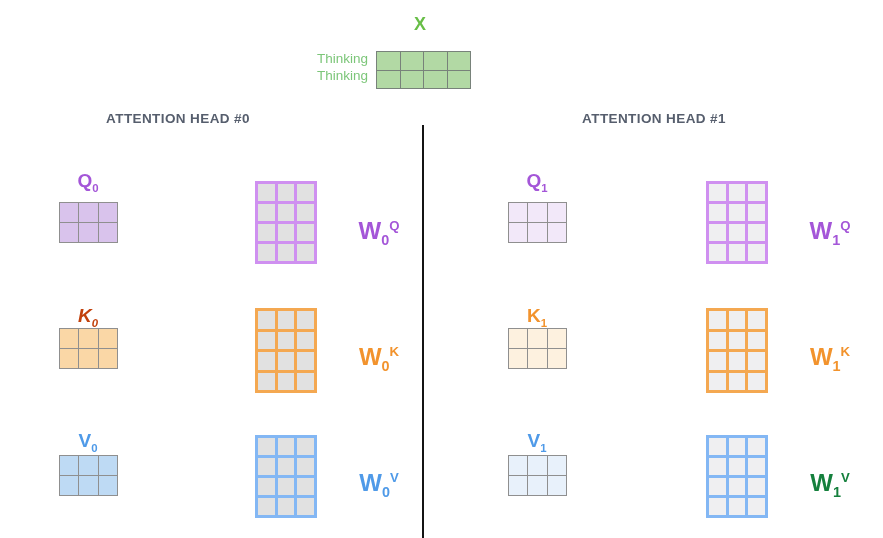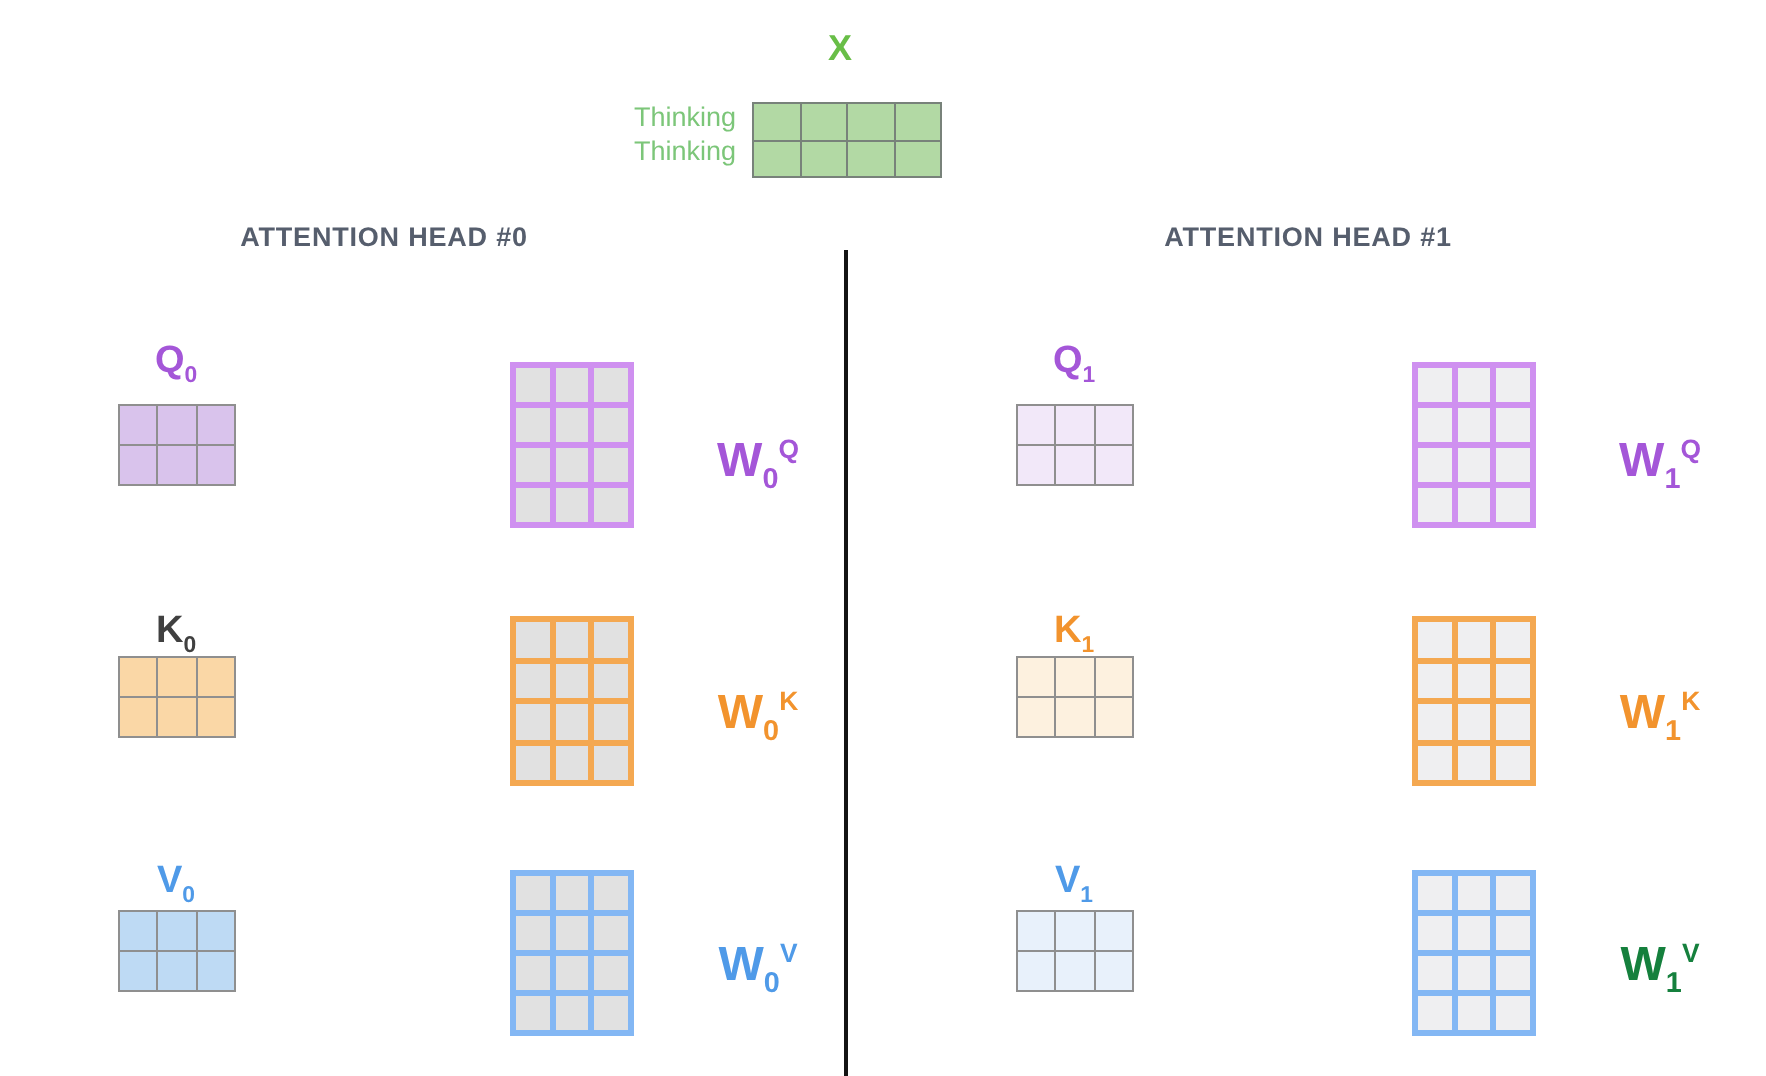--- a/index.html
+++ b/index.html
@@ -9,21 +9,21 @@
   
   #x-label{position:absolute;left:420px;top:14px;transform:translateX(-50%);
            font-size:18px;font-weight:bold;}
   #x-caption{position:absolute;left:290px;top:50px;width:78px;text-align:right;
              font-size:13.5px;line-height:17px;}
   #x-matrix{position:absolute;left:376px;top:51px;width:95px;height:38px;box-sizing:border-box;}
 
   
   .head-title{position:absolute;top:111px;transform:translateX(-50%);
               font-size:13.5px;font-weight:bold;letter-spacing:0.4px;white-space:nowrap;}
-  .h0 .head-title{left:192px;}
+  .h0 .head-title{left:178px;}
   .h1 .head-title{left:618px;}
 
   
   #divider{position:absolute;left:422px;top:125px;width:2px;height:413px;}
 
   
   .sm{position:absolute;width:59px;height:41px;box-sizing:border-box;}
   .wm{position:absolute;width:62px;height:83px;box-sizing:border-box;}
   .rk .wm{height:85px;}
 
@@ -91,21 +91,21 @@
           <div style="background: rgb(225, 225, 225);"></div>
           <div style="background: rgb(225, 225, 225);"></div>
           <div style="background: rgb(225, 225, 225);"></div>
           <div style="background: rgb(225, 225, 225);"></div>
           <div style="background: rgb(225, 225, 225);"></div>
         </div>
       <div class="wl" style="color: rgb(164, 86, 216);"><span>W</span><sub>0</sub><sup>Q</sup></div>
     </div>
 
     <div class="rk">
-      <div class="sl" style="color: #404040;"><span>K</span><sub>0</sub></div>
+      <div class="sl" style="color: #c2410c; font-style: italic;"><span>K</span><sub>0</sub></div>
       <div class="sm" style="display: grid; grid-template-columns: repeat(3, 1fr); grid-template-rows: repeat(2, 1fr); gap: 1px; padding: 1px; background: rgb(143, 143, 143);">
           <div style="background: rgb(250, 215, 166);"></div>
           <div style="background: rgb(250, 215, 166);"></div>
           <div style="background: rgb(250, 215, 166);"></div>
           <div style="background: rgb(250, 215, 166);"></div>
           <div style="background: rgb(250, 215, 166);"></div>
           <div style="background: rgb(250, 215, 166);"></div>
         </div>
       <div class="wm" style="display: grid; grid-template-columns: repeat(3, 1fr); grid-template-rows: repeat(4, 1fr); gap: 3px; padding: 3px; background: rgb(244, 168, 81);">
           <div style="background: rgb(225, 225, 225);"></div>

